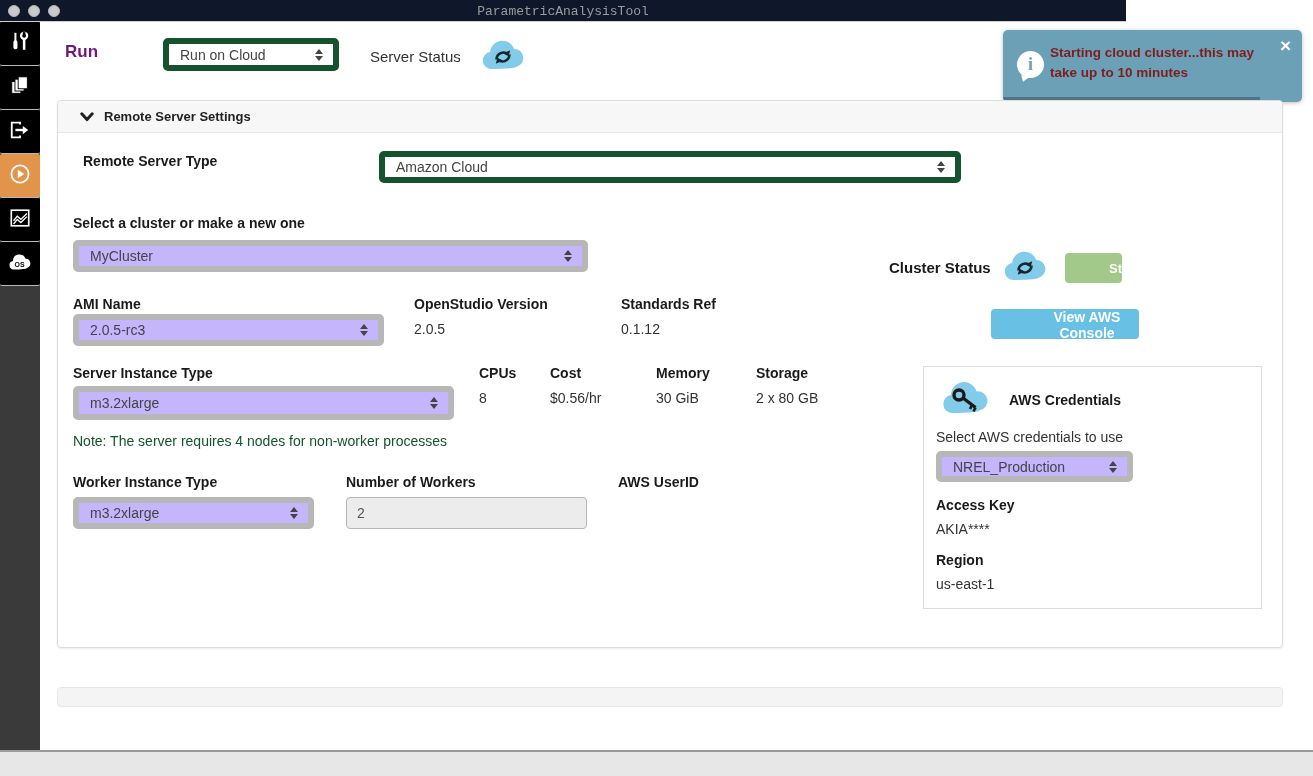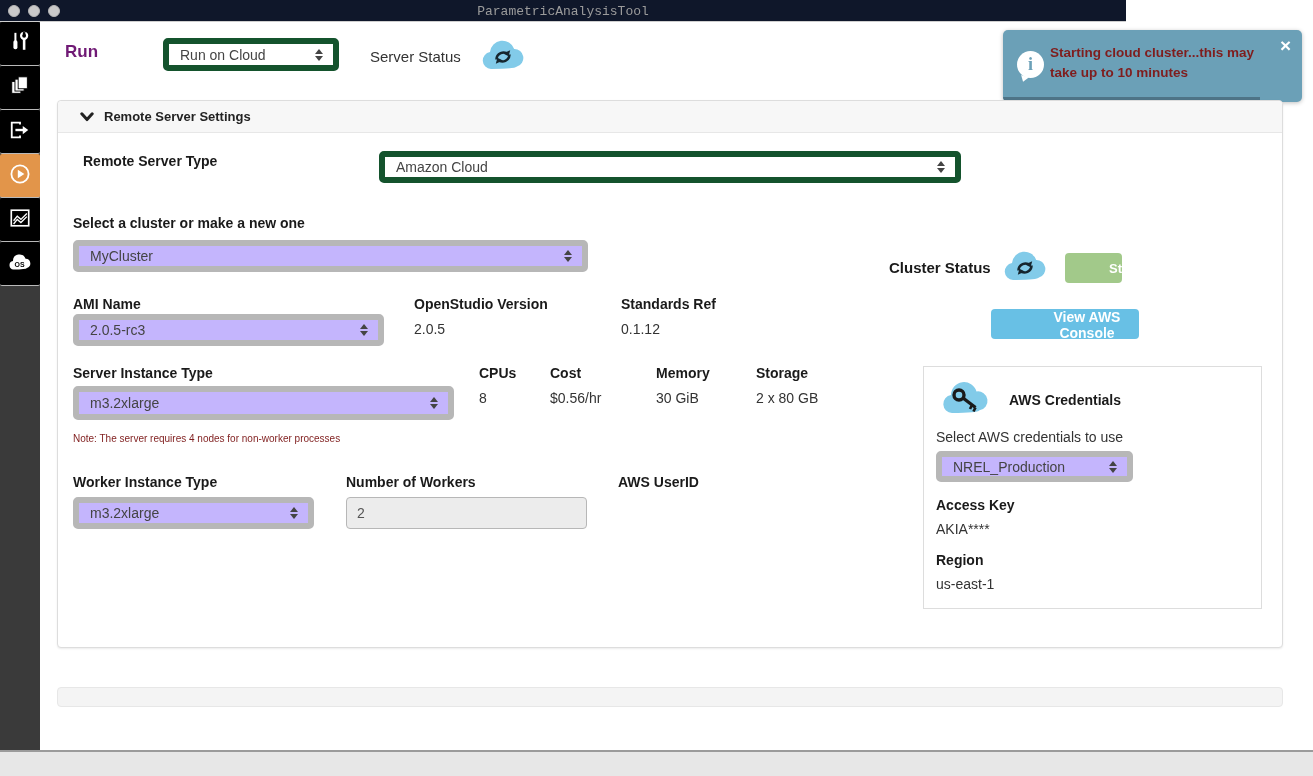--- a/index.html
+++ b/index.html
@@ -56,21 +56,21 @@
   
   .card { position:absolute; left:17px; top:78px; width:1226px; height:548px;
     border:1px solid #ddd; border-radius:4px; background:#fff; box-shadow:0 1px 2px rgba(0,0,0,.08); }
   .card-header { position:absolute; left:0; top:0; right:0; height:32px; background:#f7f7f7;
     border-bottom:1px solid #e7e7e7; border-radius:4px 4px 0 0; display:flex; align-items:center; }
   .card-header .chev { margin:0 10px 0 22px; display:flex; }
   .card-header .hdr-text { font-size:13px; font-weight:bold; color:#222; }
 
   .lbl { position:absolute; font-size:14px; font-weight:bold; color:#1a1a1a; white-space:nowrap; }
   .val { position:absolute; font-size:14px; color:#333; white-space:nowrap; }
-  .note { position:absolute; font-size:10px; color:#7f1d1d; }
+  .note { position:absolute; font-size:14px; color:#14532d; }
 
   .text-input { position:absolute; background:#ececec; border:1px solid #b7b7b7; border-radius:4px;
     font-size:14px; color:#555; padding:0 10px; font-family:"Liberation Sans", sans-serif; }
 
   .btn { position:absolute; border:none; border-radius:4px; color:#fff; font-weight:bold;
     font-family:"Liberation Sans", sans-serif; cursor:pointer;padding-left:44px; }
   .btn-start { left:1007px; top:152px; width:57px; height:30px; background:#a2c98a; font-size:13px; }
   .btn-console { left:933px; top:208px; width:148px; height:30px; background:#68c0e5; font-size:14px; }
 
   .cloud-btn { position:absolute; cursor:pointer; }

